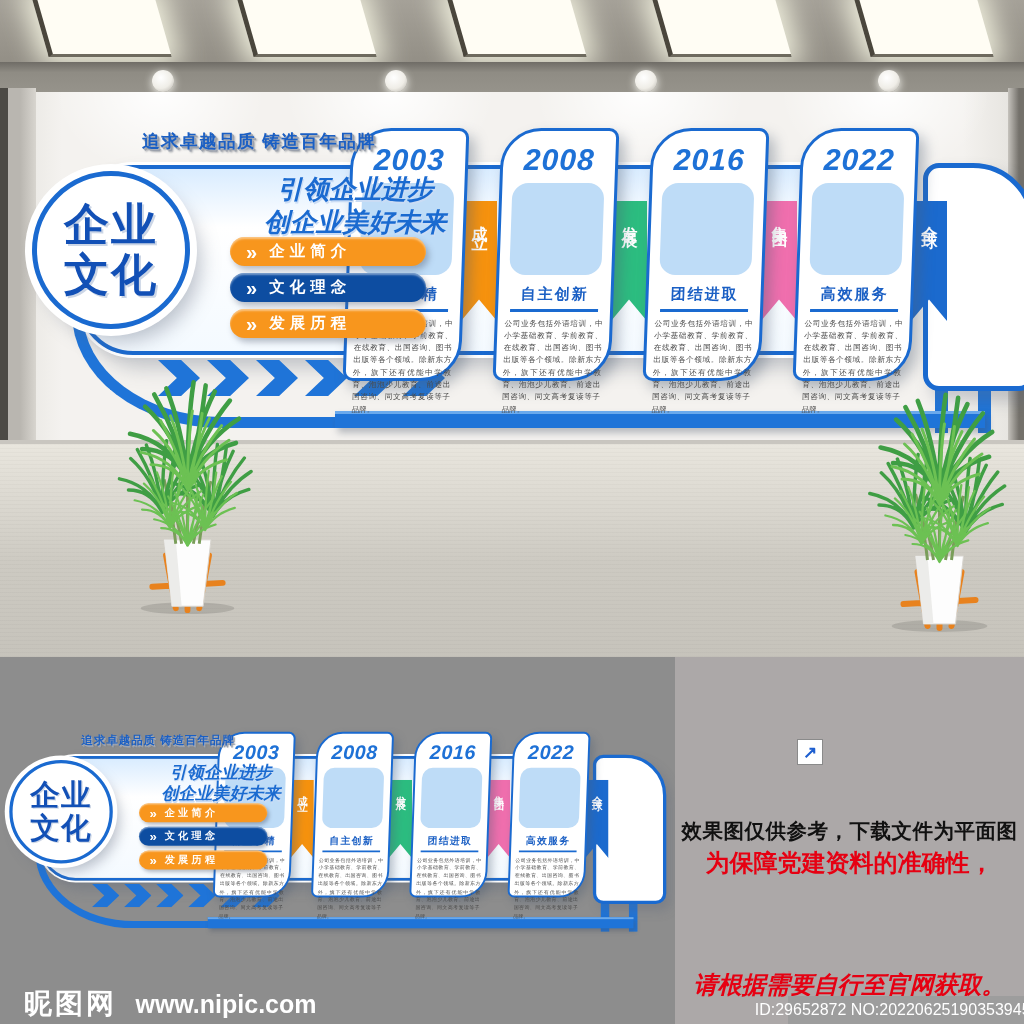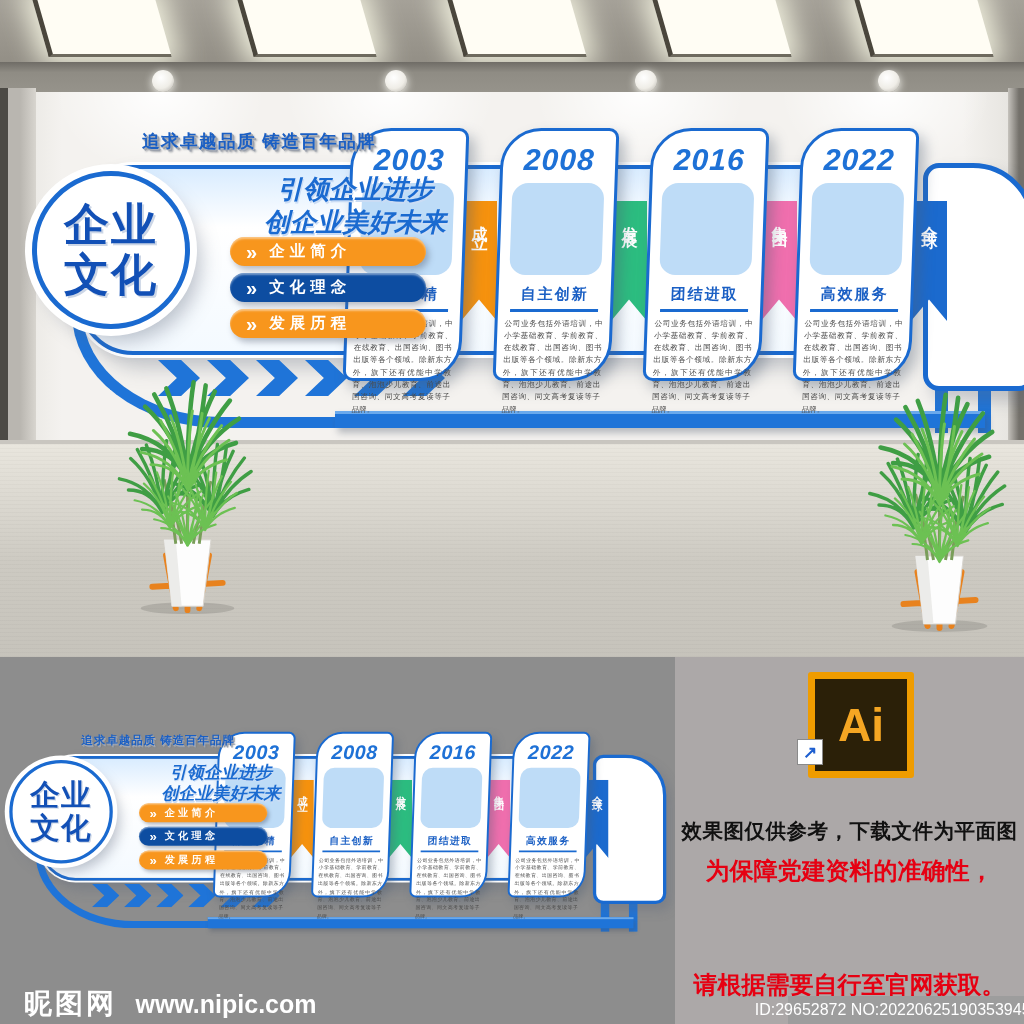--- a/index.html
+++ b/index.html
@@ -103,21 +103,21 @@
            border:7px solid #ef9c00;border-radius:3px;display:flex;align-items:center;
            justify-content:center;color:#f5a623;font-size:46px;font-weight:bold;}
   .shortcut{position:absolute;left:122px;top:82px;width:24px;height:24px;background:#fff;
             border:1px solid #8a8a8a;display:flex;align-items:center;justify-content:center;
             color:#1e5fd0;font-size:17px;font-weight:bold;}
   .n-title{position:absolute;left:0;top:116px;width:100%;text-align:center;font-weight:bold;
            font-size:25px;font-family:"Liberation Serif",serif;}
   .n-black{position:absolute;left:-12px;top:160px;width:373px;text-align:center;color:#111;
            font-weight:bold;font-size:20.5px;letter-spacing:.5px;}
   .n-red{position:absolute;left:0;width:100%;text-align:center;font-weight:bold;font-size:24px;}
-  .r1{top:198px;} .r2{top:259px;} .r3{top:312px;}
+  .r1{top:190px;} .r2{top:259px;} .r3{top:312px;}
   .idbar{position:absolute;left:113px;top:339px;width:236px;height:28px;background:#9d9d9d;
          color:#fff;font-size:16px;display:flex;align-items:center;justify-content:center;
          white-space:nowrap;}
 </style>
 </head>
 <body>
 
 <svg width="0" height="0" style="position:absolute">
   <defs>
     <path id="tuft" d="M0 0 Q-8 -30 -28 -48 M0 0 Q-12 -25 -38 -30 M0 0 Q-4 -35 -14 -60 M0 0 Q0 -38 4 -64 M0 0 Q6 -34 18 -58 M0 0 Q12 -26 34 -40 M0 0 Q10 -30 28 -52 M0 0 Q-10 -20 -30 -20 M0 0 Q10 -18 32 -24 M0 0 Q-6 -28 -22 -56 M0 0 Q8 -28 12 -62" fill="none" stroke-linecap="round"></path>
@@ -339,24 +339,21 @@
       <div class="chev c4"></div>
       <div class="chev c5"></div>
     </div>
       </div>
     <div class="watermark">
       <span class="wm-cn">昵图网</span>
       <span class="wm-url">www.nipic.com</span>
     </div>
   </div>
   <div class="bottom-right">
-    <div class="ai-icon">
-      <span>Ai</span>
-    </div>
     <div class="shortcut">
       <span>↗</span>
     </div>
     <div class="n-black">效果图仅供参考，下载文件为平面图</div>
     <div class="n-red r1" style="color: rgb(230, 0, 18);">为保障党建资料的准确性，</div>
-    <div class="n-red r3" style="color: rgb(230, 0, 18);">请根据需要自行至官网获取。</div>
+    <div class="n-red r3" style="color: rgb(230, 0, 18); font-style: italic;">请根据需要自行至官网获取。</div>
     <div class="idbar">ID:29652872 NO:20220625190353945123</div>
   </div>
 </div>
 
 </body></html>

